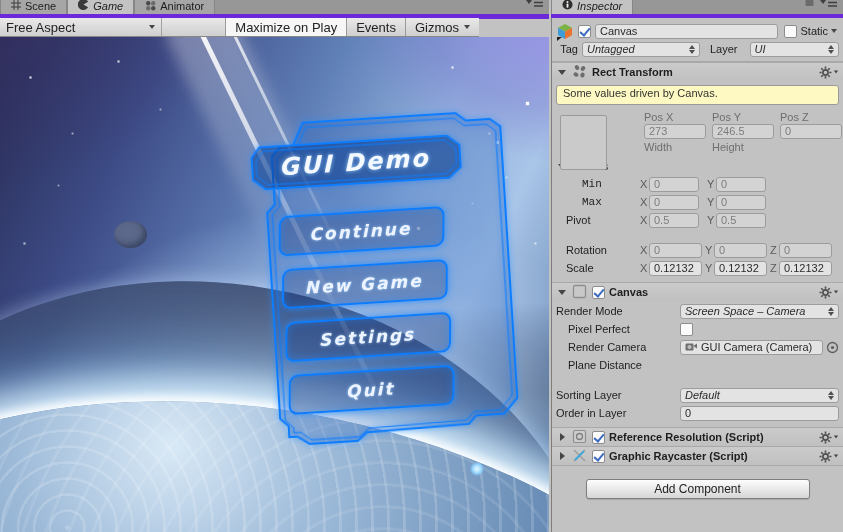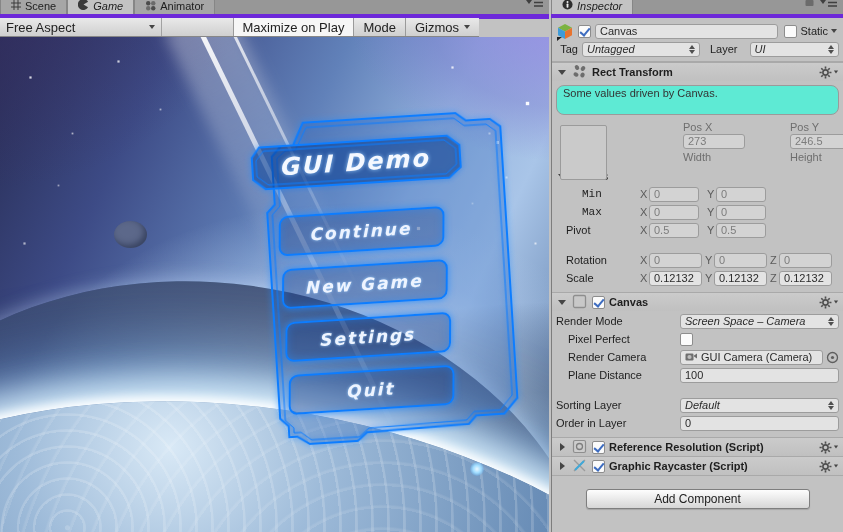--- a/index.html
+++ b/index.html
@@ -114,27 +114,27 @@
               border-radius:2px; position:relative; flex:none; }
   .checkbox.checked::after { content:""; position:absolute; left:3px; top:0; width:4px; height:8px;
               border:solid #3d6cc0; border-width:0 2px 2px 0; transform:rotate(40deg); }
   .comp-header { display:flex; align-items:center; gap:4px; height:19px; padding:0 4px;
               border-top:1px solid #a9a9a9; background:linear-gradient(#cbcbcb,#c0c0c0);
               font-weight:bold; }
   .comp-header .gear { margin-left:auto; display:flex; align-items:center; gap:1px; }
   .go-header { padding:3px 0 2px; border-bottom:1px solid #a9a9a9; }
   .go-header input { font-family:"Liberation Sans", sans-serif; font-size:11px; }
   .name-input { flex:1; margin:0 6px 0 4px; }
-  .helpbox { margin:4px 4px 2px; height:30px; line-height:14px; padding:0 6px;
-             background:#5eead4; border:1px solid #9a9a9a; border-radius:8px; color:#333; }
+  .helpbox { margin:4px 4px 2px; height:20px; line-height:14px; padding:0 6px;
+             background:#fef9c3; border:1px solid #9a9a9a; border-radius:3px; color:#333; }
   .gray { color:#6e6e6e; }
   .posgrid { position:relative; padding:2px 4px 2px 92px; }
   .anchor-preview { position:absolute; left:8px; top:8px; width:47px; height:55px;
              background:#cacaca; border:1px solid #9b9b9b; border-radius:2px; }
-  .pcol { width:62px; margin-right:6px; flex:none;margin-left:39px; }
+  .pcol { width:62px; margin-right:6px; flex:none; }
   .prow { display:flex; align-items:center; height:15px; margin:1px 0; }
   .prow.lab { height:13px; }
   .minibtn { width:15px; height:14px; border:1px solid #8b8b8b; border-radius:3px;
              background:linear-gradient(#fafafa,#dcdcdc); font-size:9px; line-height:12px;
              text-align:center; color:#333; }
   .vlabel { width:84px; flex:none; }
   .vlabel.ind1 { padding-left:10px; } .vlabel.ind2 { padding-left:26px;font-family:Liberation Mono, monospace; }
   .axis { width:9px; flex:none; color:#5b5b5b; }
   .vfield2 { width:50px; margin-right:8px; flex:none; }
   .vfield3 { width:53px; margin-right:3px; flex:none; }
@@ -197,21 +197,21 @@
   <div class="game-toolbar">
     <div class="aspect">
       <span>Free Aspect</span>
       <span class="tri-down small"></span>
     </div>
     <div class="tb-spacer"></div>
     <div class="tb-btn bright">
       <span>Maximize on Play</span>
     </div>
     <div class="tb-btn">
-      <span>Mode</span>
+      <span>Events</span>
     </div>
     <div class="tb-btn">
       <span>Gizmos</span>
       <span class="tri-down small"></span>
     </div>
   </div>
 
   <div class="game-view">
     <div class="far-planet"></div>
     <div class="stars"></div>
@@ -447,21 +447,20 @@
       </span>
       <span class="picker">
         <svg width="13" height="13" viewBox="0 0 13 13">
             <circle cx="6.5" cy="6.5" r="5" fill="none" stroke="#5e5e5e" stroke-width="1.3"></circle>
             <circle cx="6.5" cy="6.5" r="1.6" fill="#5e5e5e"></circle>
           </svg>
       </span>
     </div>
     <div class="row">
       <span class="clabel ind">Plane Distance</span>
-      <span class="field cfield">100</span>
     </div>
     <div class="gap10"></div>
     <div class="row">
       <span class="clabel">Sorting Layer</span>
       <span class="dropdown cfield">
         <span>Default</span>
         <span class="pop">
             <i class="up"></i>
             <i class="dn"></i>
           </span>

